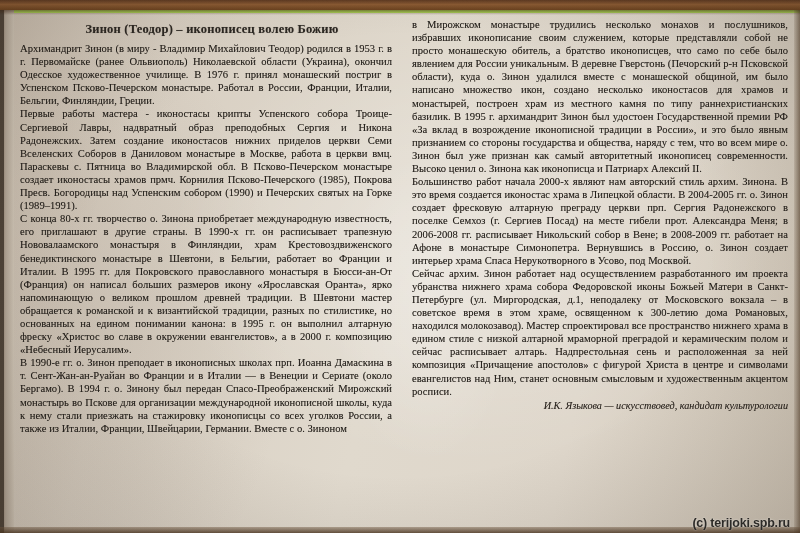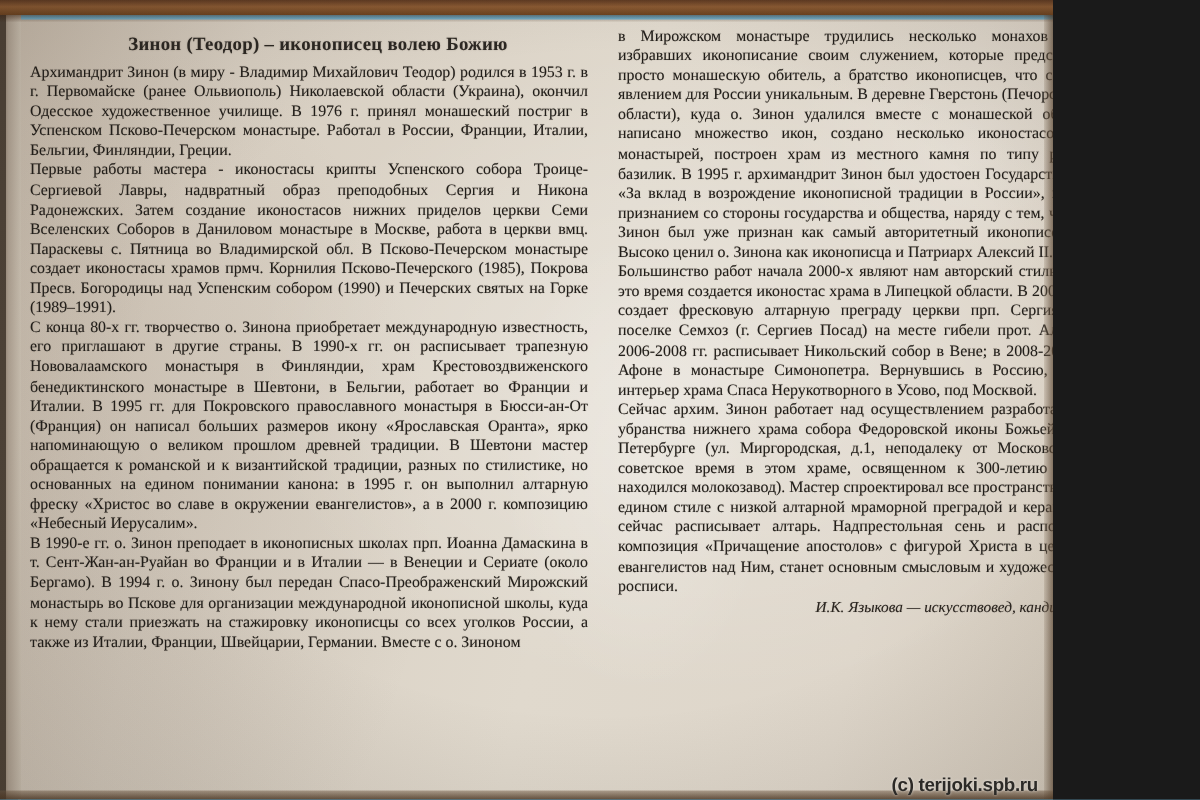--- a/index.html
+++ b/index.html
@@ -3,25 +3,25 @@
 <meta charset="utf-8">
 <title>Информационный стенд</title>
 <style>
   html, body {
     margin: 0;
     padding: 0;
     background: #1a1a1a;
   }
   #sign-photo {
     position: relative;
-    width: 702px;
+    width: 800px;
     height: 533px;
     overflow: hidden;
     font-family: "Liberation Serif", "DejaVu Serif", serif;
-    background: #7dd3fc;
+    background: #bef264;
   }
 
   
   .frame-top {
     position: absolute;
     left: 0; top: 0;
     width: 800px; height: 10px;
     background: linear-gradient(180deg,#5e3a22 0%, #8a5a33 45%, #6b421f 100%);
     z-index: 5;
   }

